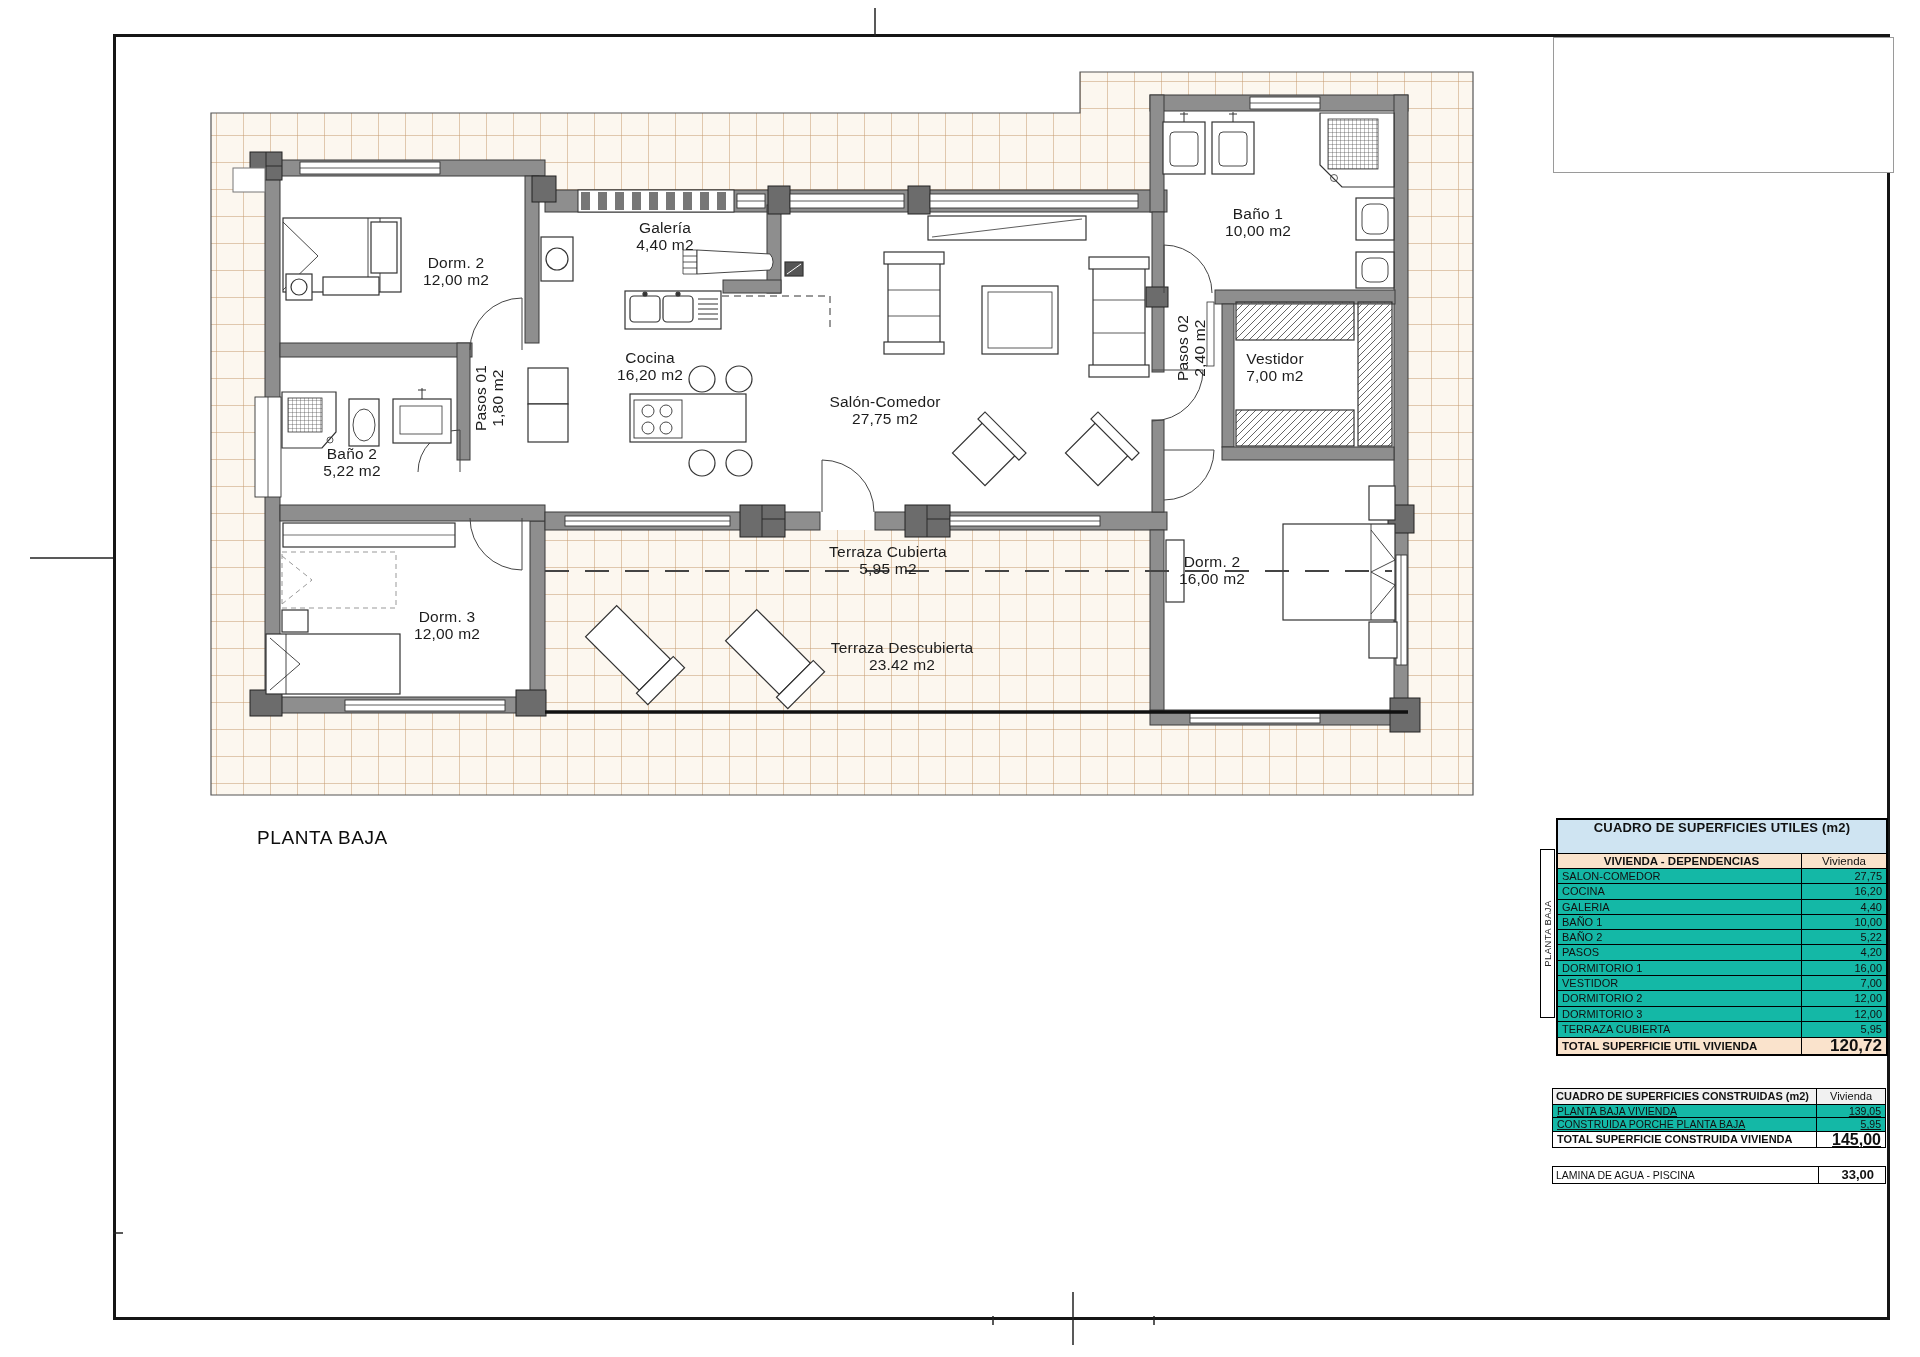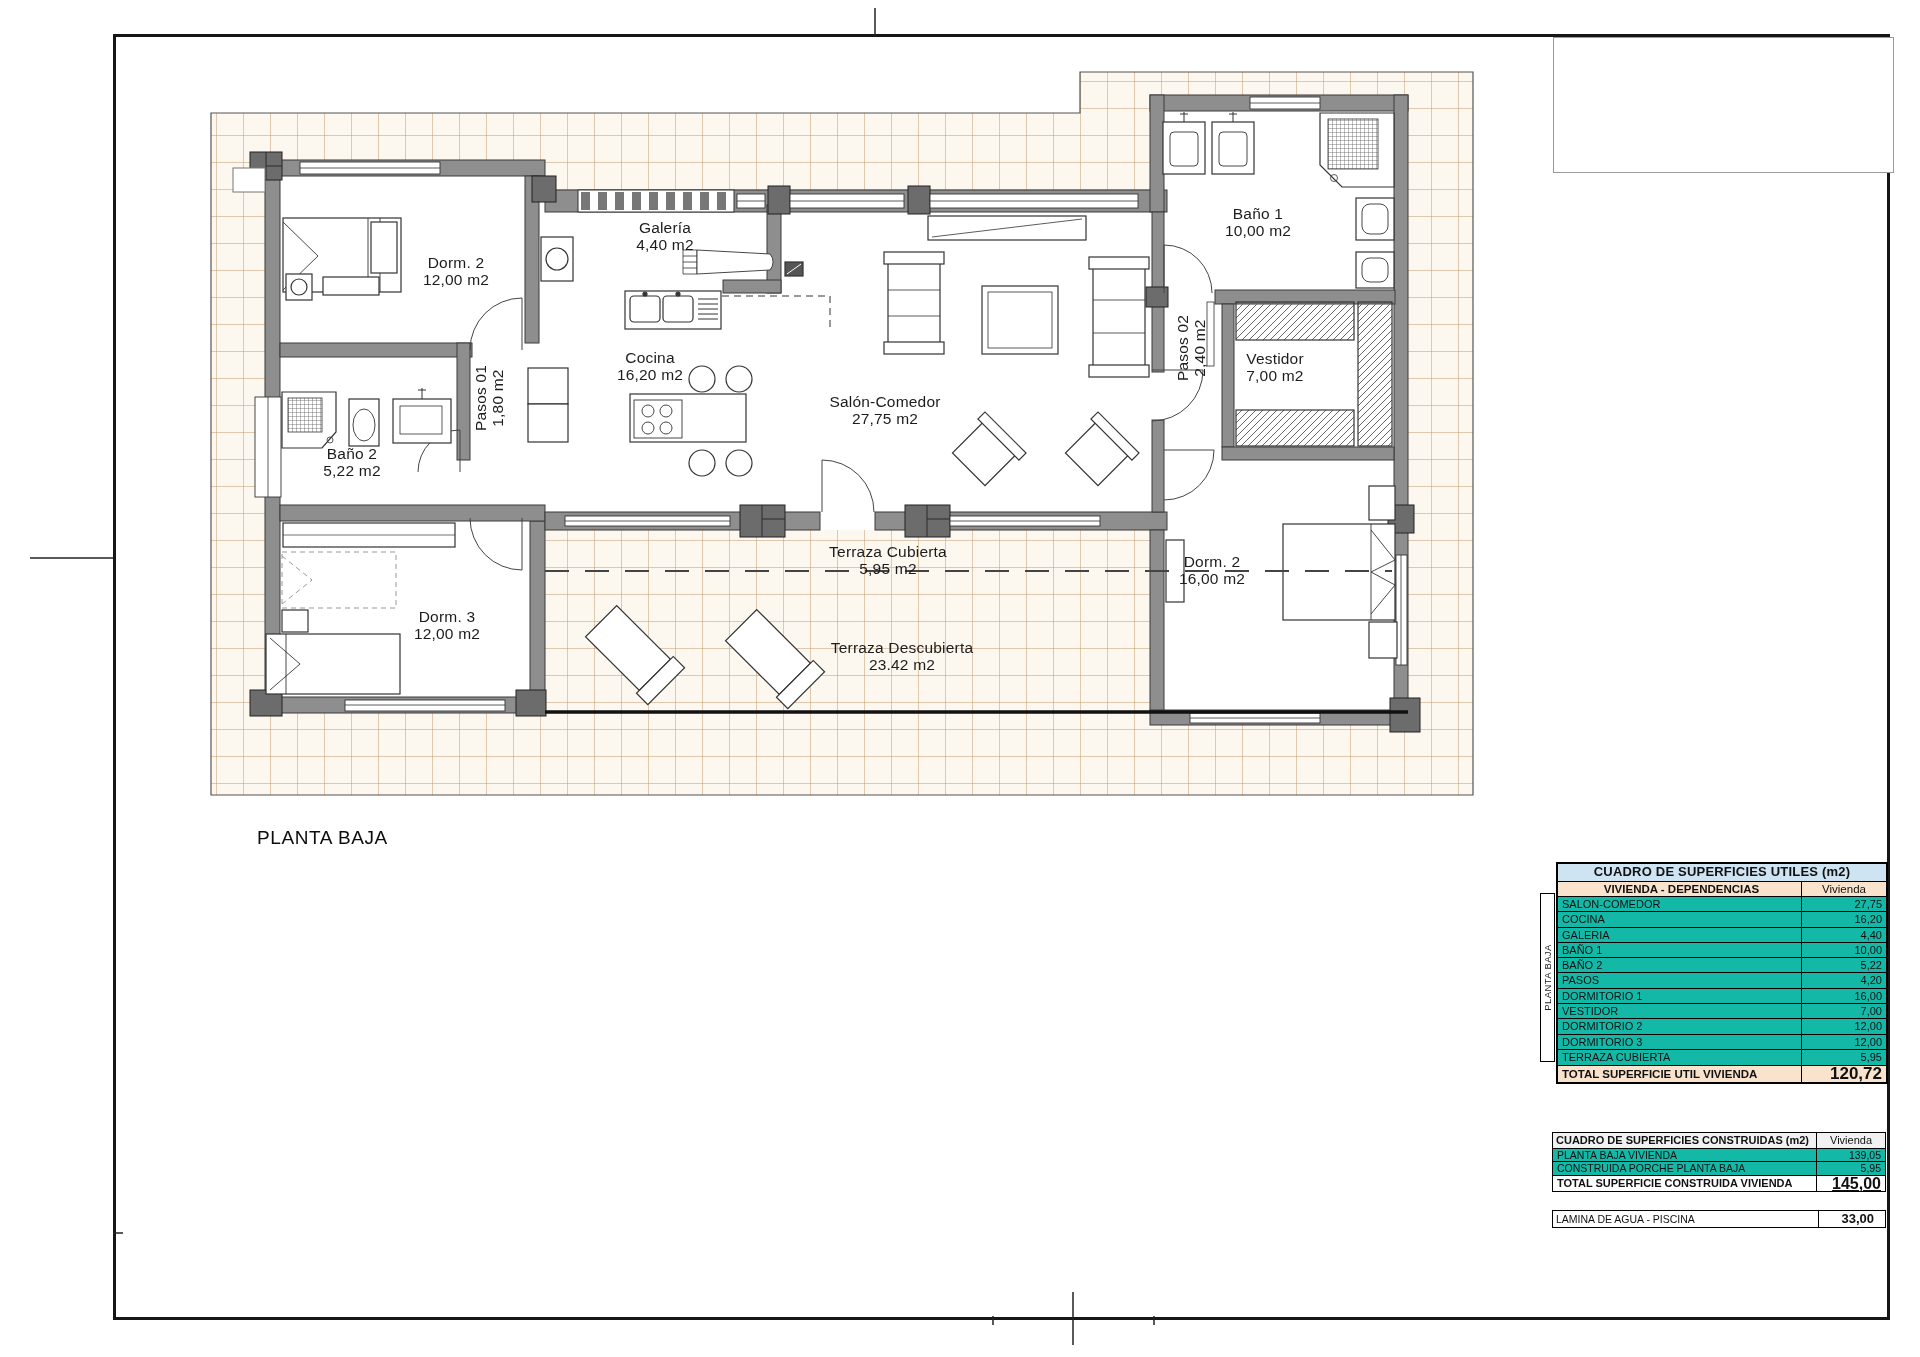--- a/index.html
+++ b/index.html
@@ -14,46 +14,46 @@
   .titlebox{position:absolute;left:1553px;top:37px;width:341px;height:136px;
             background:#fff;border:1px solid #9a9a9a;box-sizing:border-box;}
 
   
   .rlabel{position:absolute;transform:translate(-50%,-50%);text-align:center;
           font-size:15.5px;line-height:1.1;color:#1c1c1c;white-space:nowrap;letter-spacing:.2px;}
   .rlabel.vert{transform:translate(-50%,-50%) rotate(-90deg);}
   .plantabaja{position:absolute;left:257px;top:827px;font-size:19px;letter-spacing:.6px;color:#0d0d0d;}
 
   
-  .tbl{position:absolute;box-sizing:border-box;font-family:"Liberation Sans",sans-serif;margin-top:44px;}
+  .tbl{position:absolute;box-sizing:border-box;font-family:"Liberation Sans",sans-serif;}
   .tbl *{box-sizing:border-box;}
   .t-main{left:1540px;top:818px;width:348px;}
   .t-main .grid{position:absolute;left:16px;top:0;width:332px;border:2px solid #000;background:#fff;}
-  .t-title{height:18px;background:#CFE4F2;font-weight:bold;font-size:13px;text-align:center;
+  .t-title{height:34px;background:#CFE4F2;font-weight:bold;font-size:13px;text-align:center;
            line-height:15px;border-bottom:1.5px solid #000;letter-spacing:.2px;}
   .t-head{display:flex;height:15px;background:#FAE3CC;border-bottom:1px solid #000;font-size:11.5px;line-height:14px;}
   .t-head .hl{flex:1;font-weight:bold;padding-left:4px;border-right:1px solid #000;text-align:center;}
   .t-head .hr{width:84px;text-align:center;}
   .trow{display:flex;height:15.3px;border-bottom:1px solid #000;font-size:11px;line-height:14.5px;background:#14b8a6;}
   .trow:last-child{border-bottom:none;}
   .trow .cl{flex:1;padding-left:4px;border-right:1px solid #000;overflow:hidden;}
   .trow .cv{width:84px;text-align:right;padding-right:4px;}
   .t-total{display:flex;height:17px;background:#FAE3CC;border-top:1.5px solid #000;
            font-size:11.5px;font-weight:bold;line-height:16px;}
   .t-total .cl{flex:1;padding-left:4px;border-right:1px solid #000;}
   .t-total .cv{width:84px;text-align:right;padding-right:4px;font-size:17px;}
   .sidestrip{position:absolute;left:0;top:31px;width:15px;height:169px;border:1px solid #000;
              background:#fff;display:flex;align-items:center;justify-content:center;}
   .sidestrip span{transform:rotate(-90deg);font-size:9.5px;white-space:nowrap;letter-spacing:.4px;color:#222;}
 
   .t-sec{left:1552px;top:1088px;width:334px;border:1.5px solid #000;background:#fff;}
   .t-sec .t-head2{display:flex;height:16px;border-bottom:1px solid #000;font-size:11px;line-height:15px;background:#F1F1F1;}
   .t-sec .t-head2 .hl{flex:1;font-weight:bold;padding-left:3px;border-right:1px solid #000;}
   .t-sec .t-head2 .hr{width:68px;text-align:center;}
-  .t-sec .trow{height:13px;font-size:10.5px;line-height:12.5px;}
+  .t-sec .trow{height:13px;font-size:10.5px;line-height:12.5px;text-decoration:underline;}
   .t-sec .trow .cv{width:68px;}
   .t-sec .t-total{height:16px;font-size:11px;line-height:15px;background:#fff;border-top:1.5px solid #000;}
   .t-sec .t-total .cv{width:68px;font-size:16px;text-decoration:underline;}
 
   .t-pisc{left:1552px;top:1166px;width:334px;height:18px;display:flex;}
   .t-pisc .cl{flex:1;border:1px solid #000;border-right:none;font-size:10.5px;line-height:16px;padding-left:3px;background:#fff;}
   .t-pisc .cv{width:68px;border:1.5px solid #000;font-weight:bold;font-size:13px;line-height:15px;
               text-align:right;padding-right:11px;background:#fff;}
 </style>
 </head>

